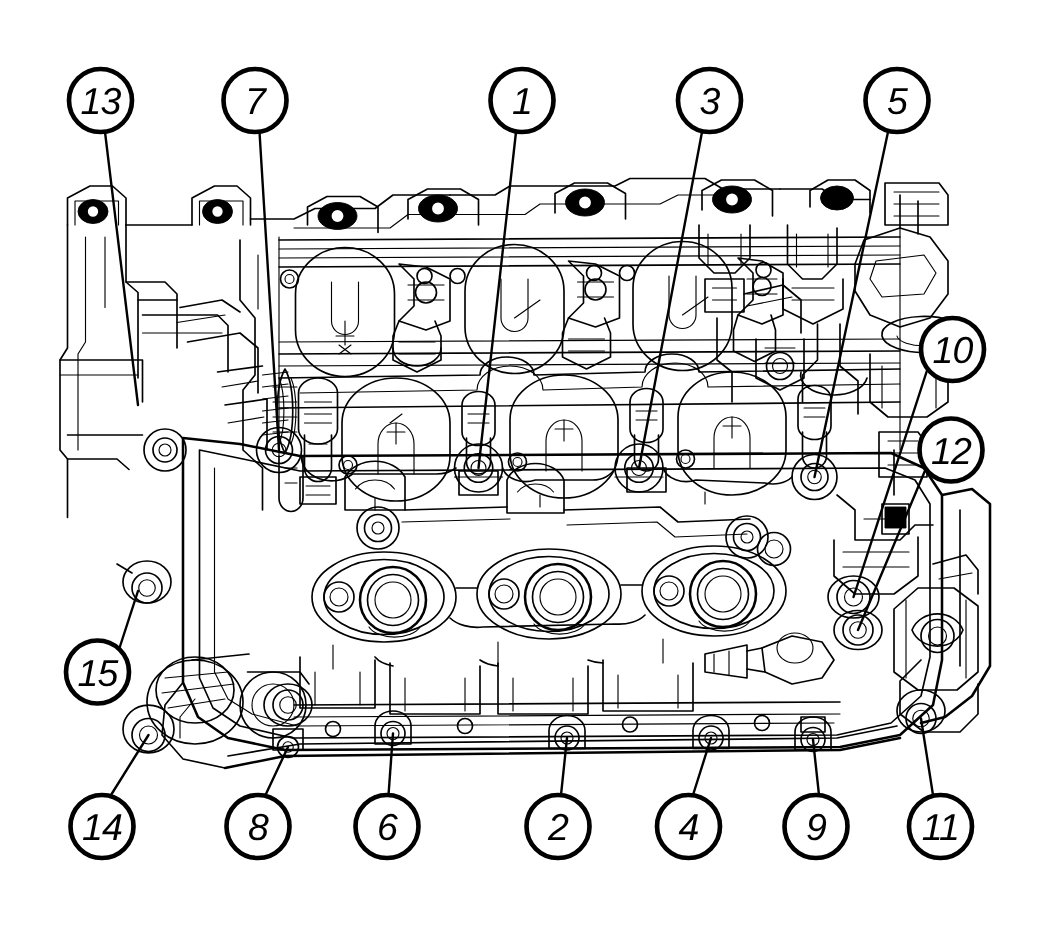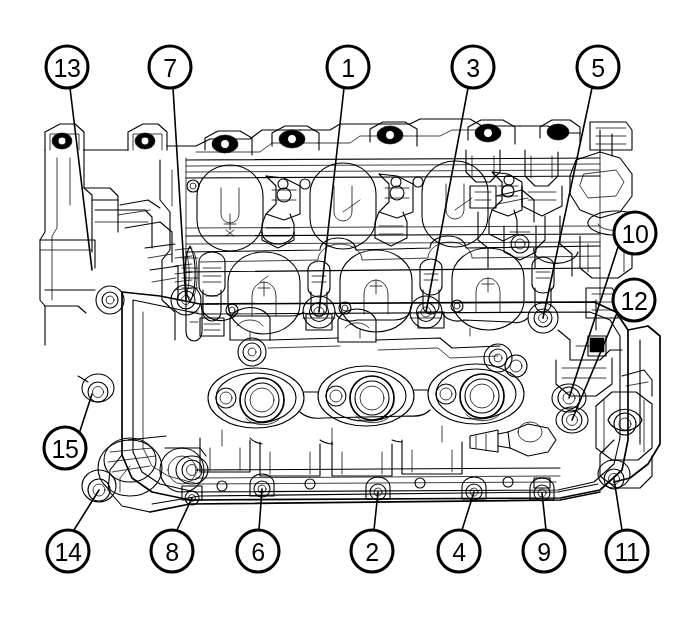--- a/index.html
+++ b/index.html
@@ -10,20 +10,21 @@
   }
   body {
     font-family: "Liberation Sans", sans-serif;
   }
   #diagram-root {
     position: relative;
     width: 700px;
     height: 589px;
     background: #ffffff;
     overflow: hidden;
+    font-style: italic;
   }
   #diagram-svg {
     display: block;
     width: 700px;
     height: 630px;
   }
   .part-line {
     fill: none;
     stroke: #000000;
     stroke-width: 1.1;

